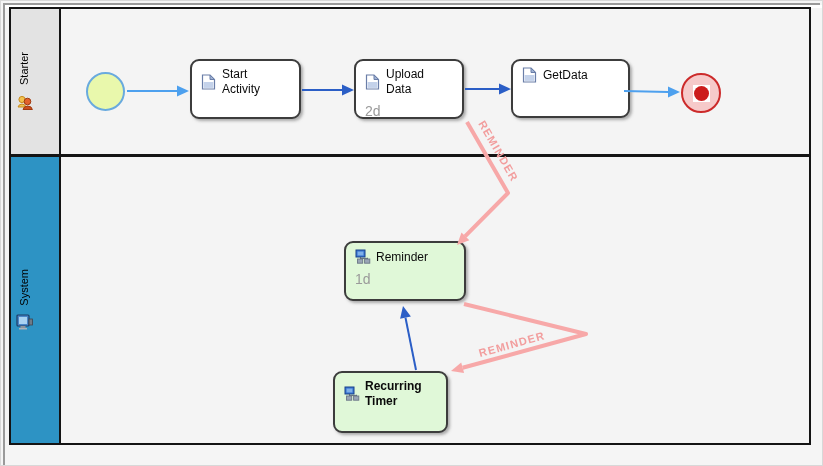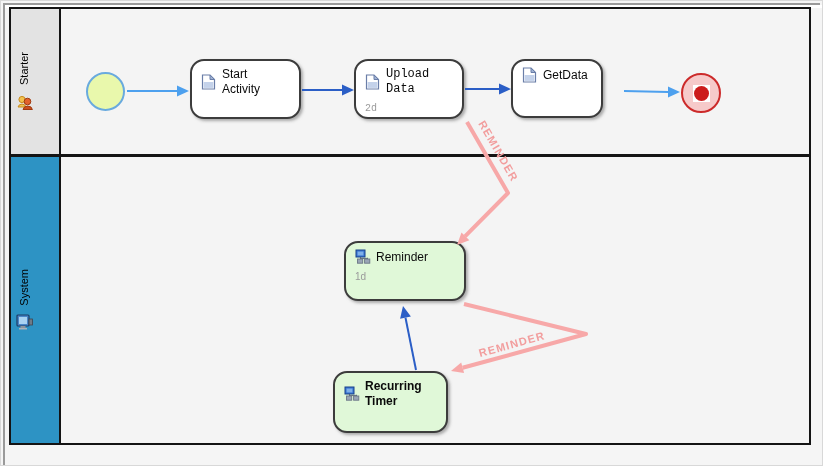--- a/index.html
+++ b/index.html
@@ -33,30 +33,30 @@
   .lane-header.system  { background:#2d93c4; }
   .lane-label {
     writing-mode:vertical-rl; transform:rotate(180deg);
     font-size:11px; color:#000; margin-left:2px;
   }
   .lane-icon { width:18px; height:18px; }
 
   
   .task {
     position:absolute; box-sizing:border-box;
-    border:2px solid #3c3c3c; border-radius:14px;
+    border:2px solid #3c3c3c; border-radius:9px;
     box-shadow:2px 2px 3px rgba(110,110,110,.55);
     padding:6px 8px 0 9px; z-index:2;
   }
   .task.white { background:#ffffff; }
   .task.green { background:#e0f8d8; }
   .task-head { display:flex; align-items:center; gap:5px; }
   .task-head .icon { width:16px; height:16px; flex:0 0 auto; }
   .task-label { font-size:12px; color:#0a0a0a; line-height:1.25; padding-right:6px; }
-  .task-duration { font-size:10px; color:#9a9a9a; margin-top:6px; }
+  .task-duration { font-size:14px; color:#9a9a9a; margin-top:6px; }
 
   .event { position:absolute; box-sizing:border-box; border-radius:50%; z-index:2; }
   .event.start {
     left:75px; top:63px; width:39px; height:39px;
     background:#e9f8ac; border:2px solid #69aade;
   }
   .event.end {
     left:670px; top:64px; width:40px; height:40px;
     background:#f6caca; border:2px solid #cc2a2a;
     display:flex; align-items:center; justify-content:center;
@@ -123,35 +123,35 @@
           <svg width="15" height="16" viewBox="0 0 15 16">
             <path d="M1.5 1 h7.5 l4.5 4.5 v9.5 h-12 z" fill="#ffffff" stroke="#6a7ea8" stroke-width="1.2"></path>
             <rect x="2.6" y="8" width="9.8" height="5.9" fill="#c4d2ea"></rect>
             <path d="M9 1 l4.5 4.5 h-4.5 z" fill="#9fb2d4" stroke="#6a7ea8" stroke-width="1"></path>
           </svg>
         </span>
         <span class="task-label">Start Activity</span>
       </div>
     </div>
 
-    <div class="task white" style="left:343px; top:50px; width:110px; height:60px;font-family:Liberation Mono, monospace;">
+    <div class="task white" style="left:343px; top:50px; width:110px; height:60px;">
       <div class="task-head">
         <span class="icon">
           <svg width="15" height="16" viewBox="0 0 15 16">
             <path d="M1.5 1 h7.5 l4.5 4.5 v9.5 h-12 z" fill="#ffffff" stroke="#6a7ea8" stroke-width="1.2"></path>
             <rect x="2.6" y="8" width="9.8" height="5.9" fill="#c4d2ea"></rect>
             <path d="M9 1 l4.5 4.5 h-4.5 z" fill="#9fb2d4" stroke="#6a7ea8" stroke-width="1"></path>
           </svg>
         </span>
         <span class="task-label">Upload Data</span>
       </div>
       <div class="task-duration">2d</div>
     </div>
 
-    <div class="task white" style="left:500px; top:50px; width:92px; height:59px;">
+    <div class="task white" style="left:500px; top:50px; width:119px; height:59px;">
       <div class="task-head">
         <span class="icon">
           <svg width="15" height="16" viewBox="0 0 15 16">
             <path d="M1.5 1 h7.5 l4.5 4.5 v9.5 h-12 z" fill="#ffffff" stroke="#6a7ea8" stroke-width="1.2"></path>
             <rect x="2.6" y="8" width="9.8" height="5.9" fill="#c4d2ea"></rect>
             <path d="M9 1 l4.5 4.5 h-4.5 z" fill="#9fb2d4" stroke="#6a7ea8" stroke-width="1"></path>
           </svg>
         </span>
         <span class="task-label">GetData</span>
       </div>

